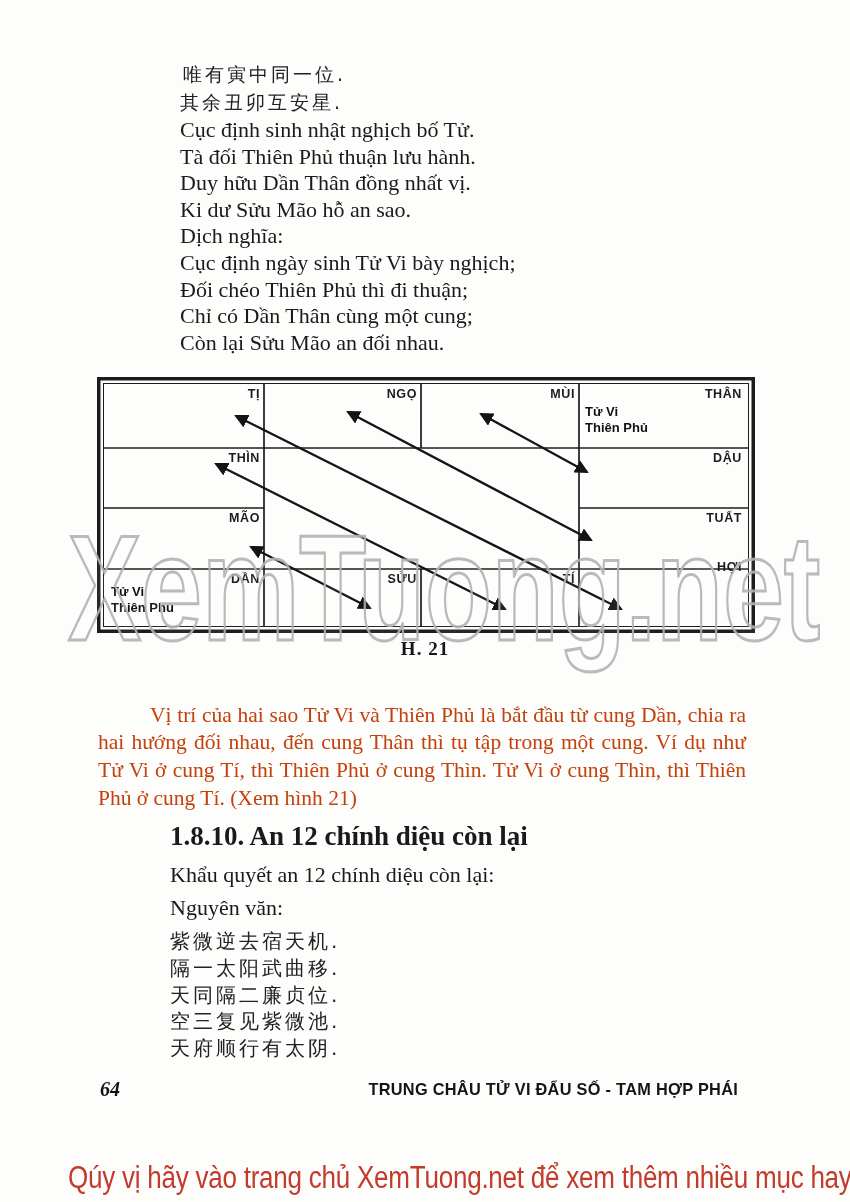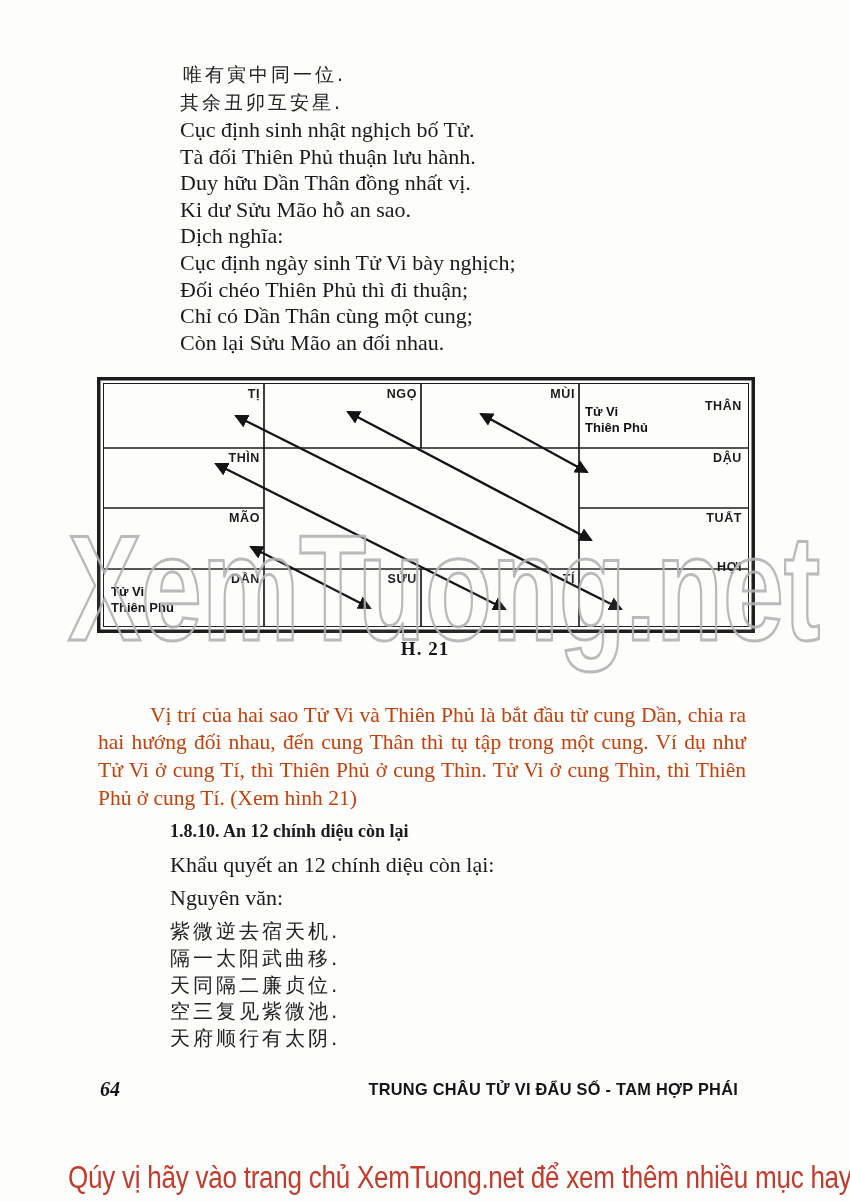--- a/index.html
+++ b/index.html
@@ -22,41 +22,41 @@
 
   
   .chart{
     left:103px;top:383px;width:644px;height:242px;background:transparent;
     border:1.5px solid #1c1c1c;
     box-shadow:0 0 0 2.5px #fdfdfc, 0 0 0 6px #1c1c1c;
   }
   .chart svg{position:absolute;left:0;top:0;}
   .cl{position:absolute;font:700 12.5px "Liberation Sans",sans-serif;letter-spacing:.6px;color:#1b1b1b;white-space:nowrap;}
   .cl-ti  {top:3px;right:488px;} .cl-ngo {top:3px;right:331px;}
-  .cl-mui {top:3px;right:173px;} .cl-than{top:3px;right:6px;margin-top:12px;}
+  .cl-mui {top:3px;right:173px;} .cl-than{top:3px;right:6px;}
   .cl-thin{top:67px;right:488px;} .cl-dau {top:67px;right:6px;}
   .cl-mao {top:127px;right:488px;} .cl-tuat{top:127px;right:6px;}
   .cl-dan {top:188px;right:488px;} .cl-suu {top:188px;right:331px;}
   .cl-ti2 {top:188px;right:173px;} .cl-hoi {top:176px;right:6px;}
   .star{position:absolute;font:700 13px "Liberation Sans",sans-serif;line-height:16px;color:#111;}
   .star span{display:block;}
   .star-than{left:481px;top:20px;}
   .star-dan{left:7px;top:200px;}
   .fig-caption{left:103px;top:638px;width:644px;text-align:center;
     font:700 19px "Liberation Serif",serif;letter-spacing:1px;color:#161616;}
 
   
   .paragraph{
     left:98px;top:680px;width:648px;
     font-size:21.5px;line-height:27.8px;text-align:justify;text-indent:52px;color:#c2410c;
   }
 
   
   .section{left:170px;top:821px;width:520px;}
-  .section-heading{font-weight:700;font-size:18px;margin:0 0 10px 0;white-space:nowrap;}
+  .section-heading{font-weight:700;font-size:27px;margin:0 0 10px 0;white-space:nowrap;}
   .section-line{font-size:22px;margin:0 0 7px 0;white-space:nowrap;}
   .section-cjk{font-family:"DejaVu Sans",sans-serif;font-size:20px;line-height:26.8px;letter-spacing:3px;color:#222;white-space:nowrap;}
 
   
   .page-number{left:100px;top:1078px;font:700 italic 20px "Liberation Serif",serif;color:#111;}
   .book-title{right:112px;top:1080px;font:700 17px "Liberation Sans",sans-serif;letter-spacing:.3px;color:#141414;transform:scaleX(.96);transform-origin:right;white-space:nowrap;}
 
   
   .watermark{
     left:68px;top:513px;z-index:6;pointer-events:none;white-space:nowrap;

